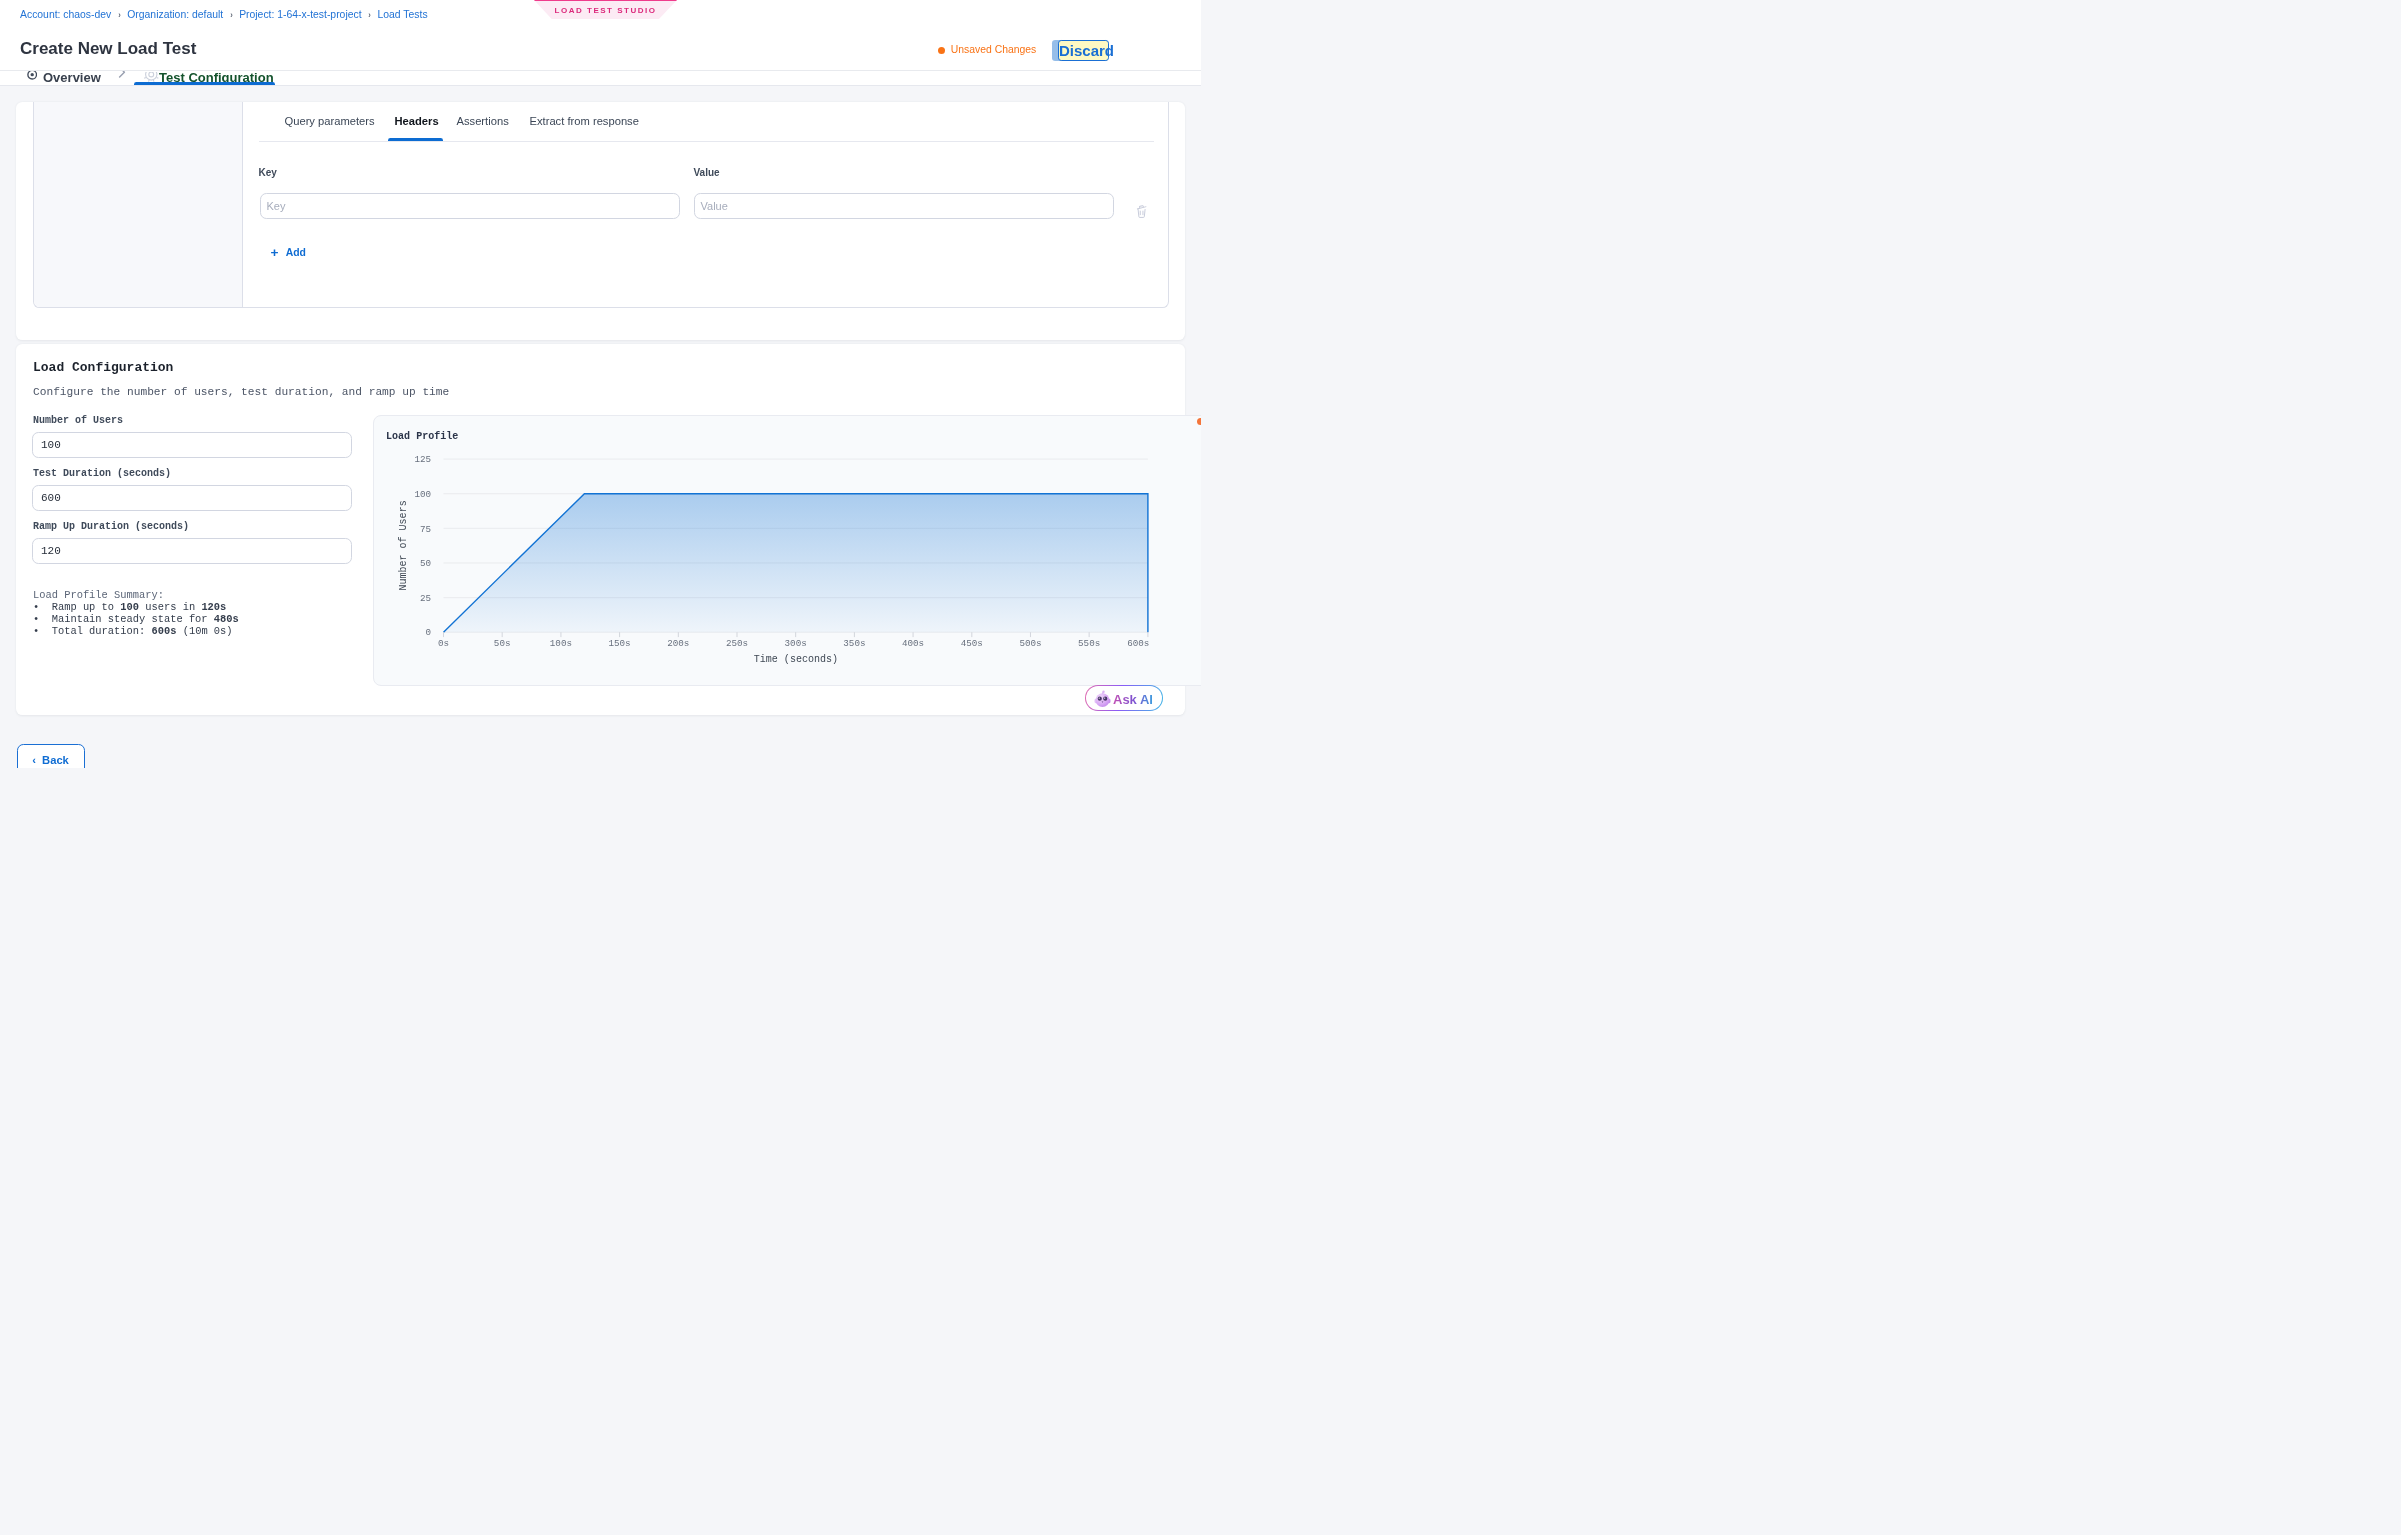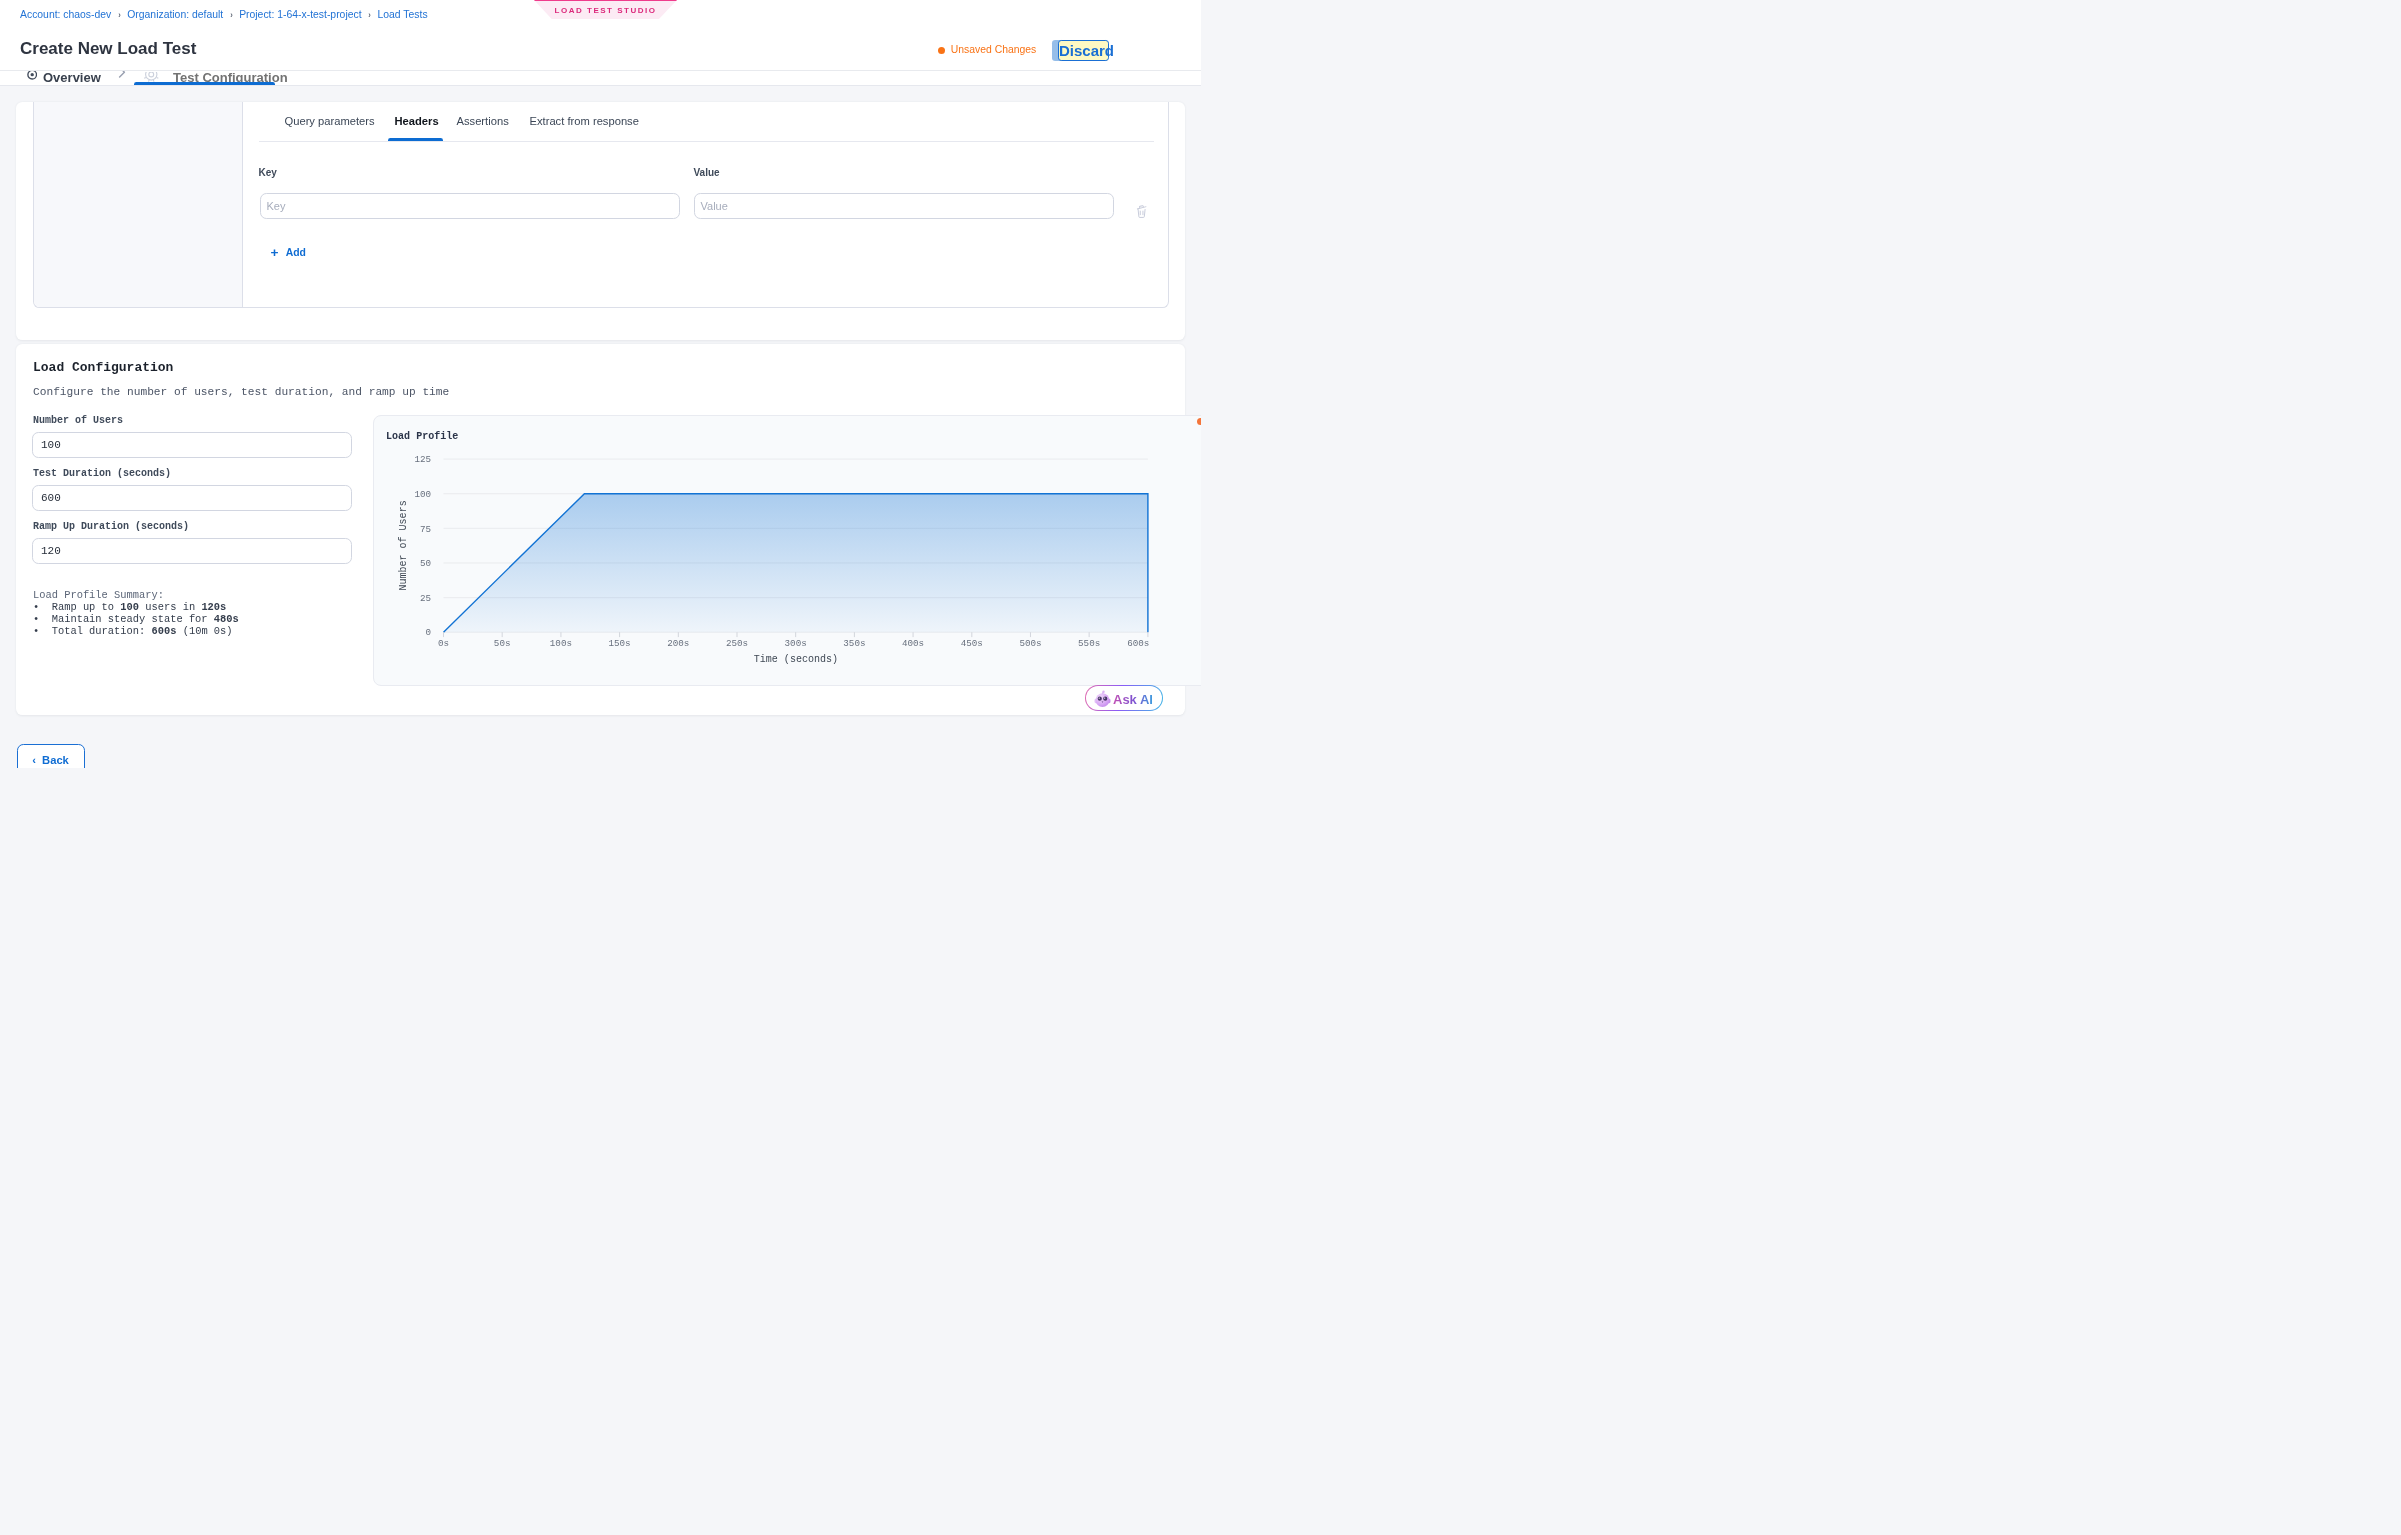--- a/index.html
+++ b/index.html
@@ -3,21 +3,21 @@
 <meta charset="utf-8">
 <style>
 * { margin:0; padding:0; box-sizing:border-box; }
 html,body { width:1201px; height:768px; }
 body { font-family:"Liberation Sans", sans-serif; background:#f5f6f9; overflow:hidden; position:relative; }
 .abs { position:absolute; }
 
 
 #tabrow { position:absolute; top:71px; left:0; right:0; height:15px; background:#fff; border-bottom:0.8px solid #e6e8ee; overflow:hidden; z-index:2; }
 #tabrow .tlabel { position:absolute; top:-0.8px; font-size:13px; font-weight:bold; color:#39414e; line-height:16px; }
-#tabrow #tc { color:#737373;margin-left:14px; }
+#tabrow #tc { color:#14532d; }
 #indicator { position:absolute; left:134px; width:141px; height:2.8px; bottom:0; background:#0d6cd2; border-radius:2.4px 2.4px 0 0; }
 
 
 #header { position:absolute; top:0; left:0; right:0; height:71px; background:#fff; border-bottom:0.8px solid #e8eaee; z-index:3; }
 #crumbs { position:absolute; left:20px; top:8.8px; font-size:10.4px; color:#60697a; }
 #crumbs a { color:#2273d5; text-decoration:none; }
 #crumbs .sep { display:inline-block; margin:0 6.4px; color:#5d6675; font-size:9.6px; font-weight:bold; transform:scaleX(0.8); }
 #badge { position:absolute; left:534px; top:0; width:143px; height:19px; background:#fcebf4; border-top:1.6px solid #ef3c8c; clip-path:polygon(0 0, 143px 0, 125px 19px, 17.7px 19px); text-align:center; }
 #badge span { font-size:8px; font-weight:bold; letter-spacing:1.5px; color:#dc2a7c; line-height:17px; }
 #title { position:absolute; left:20px; top:39px; font-size:17px; font-weight:bold; color:#2e3440; }

